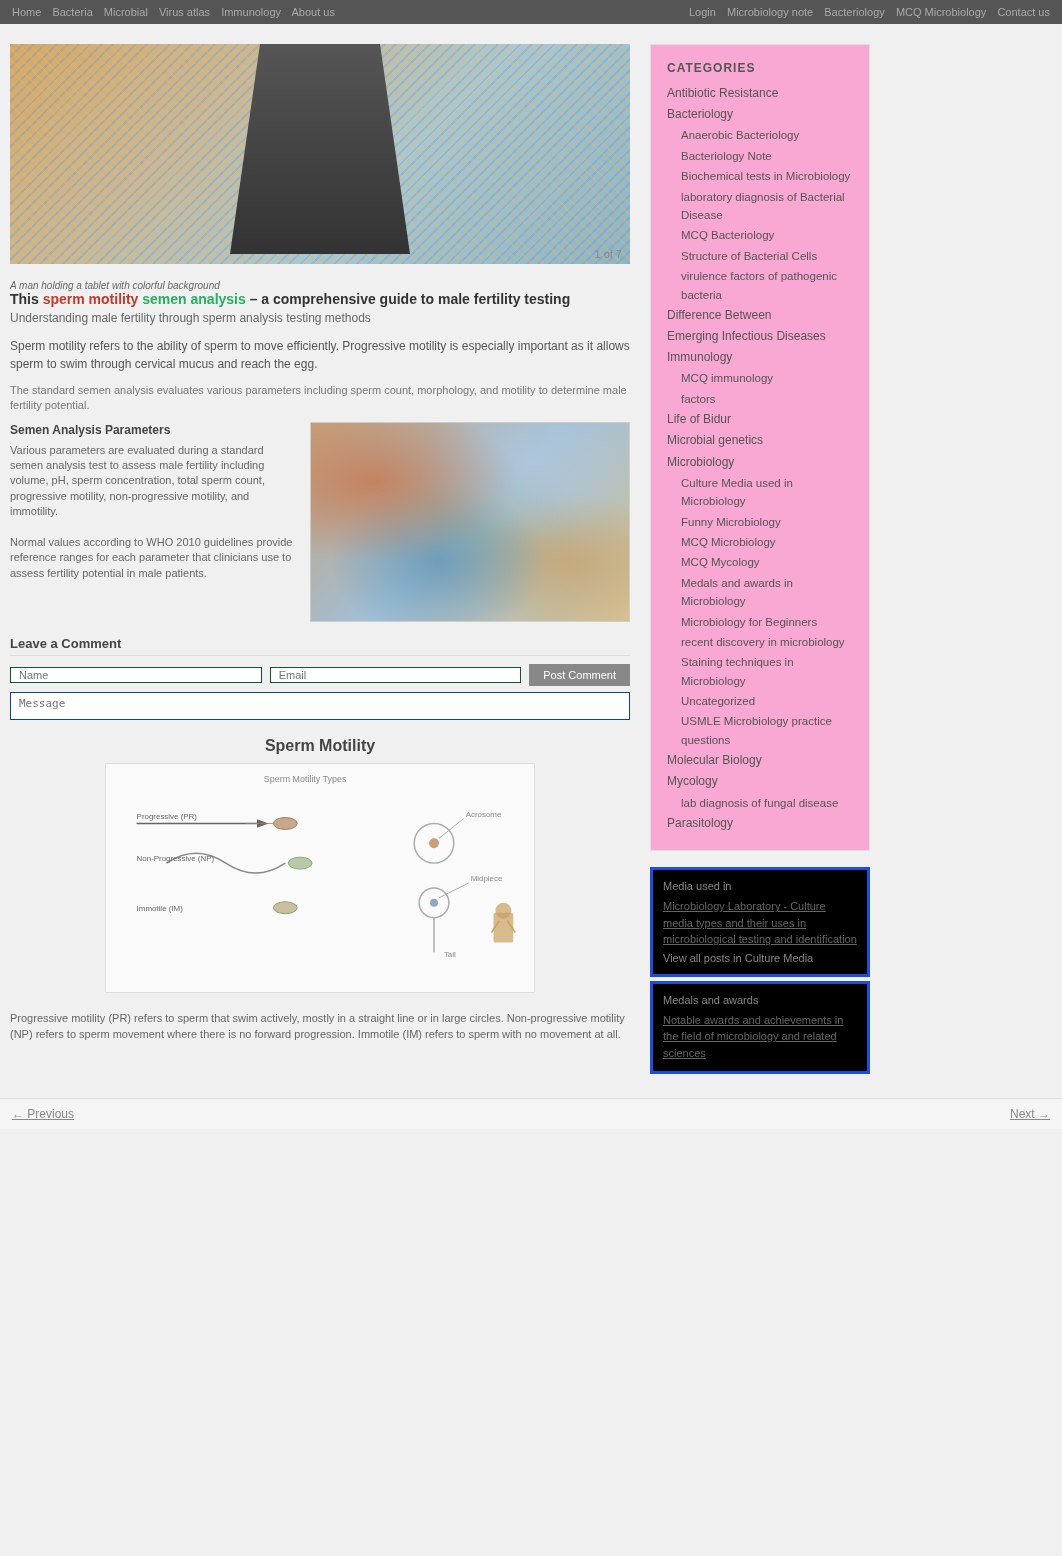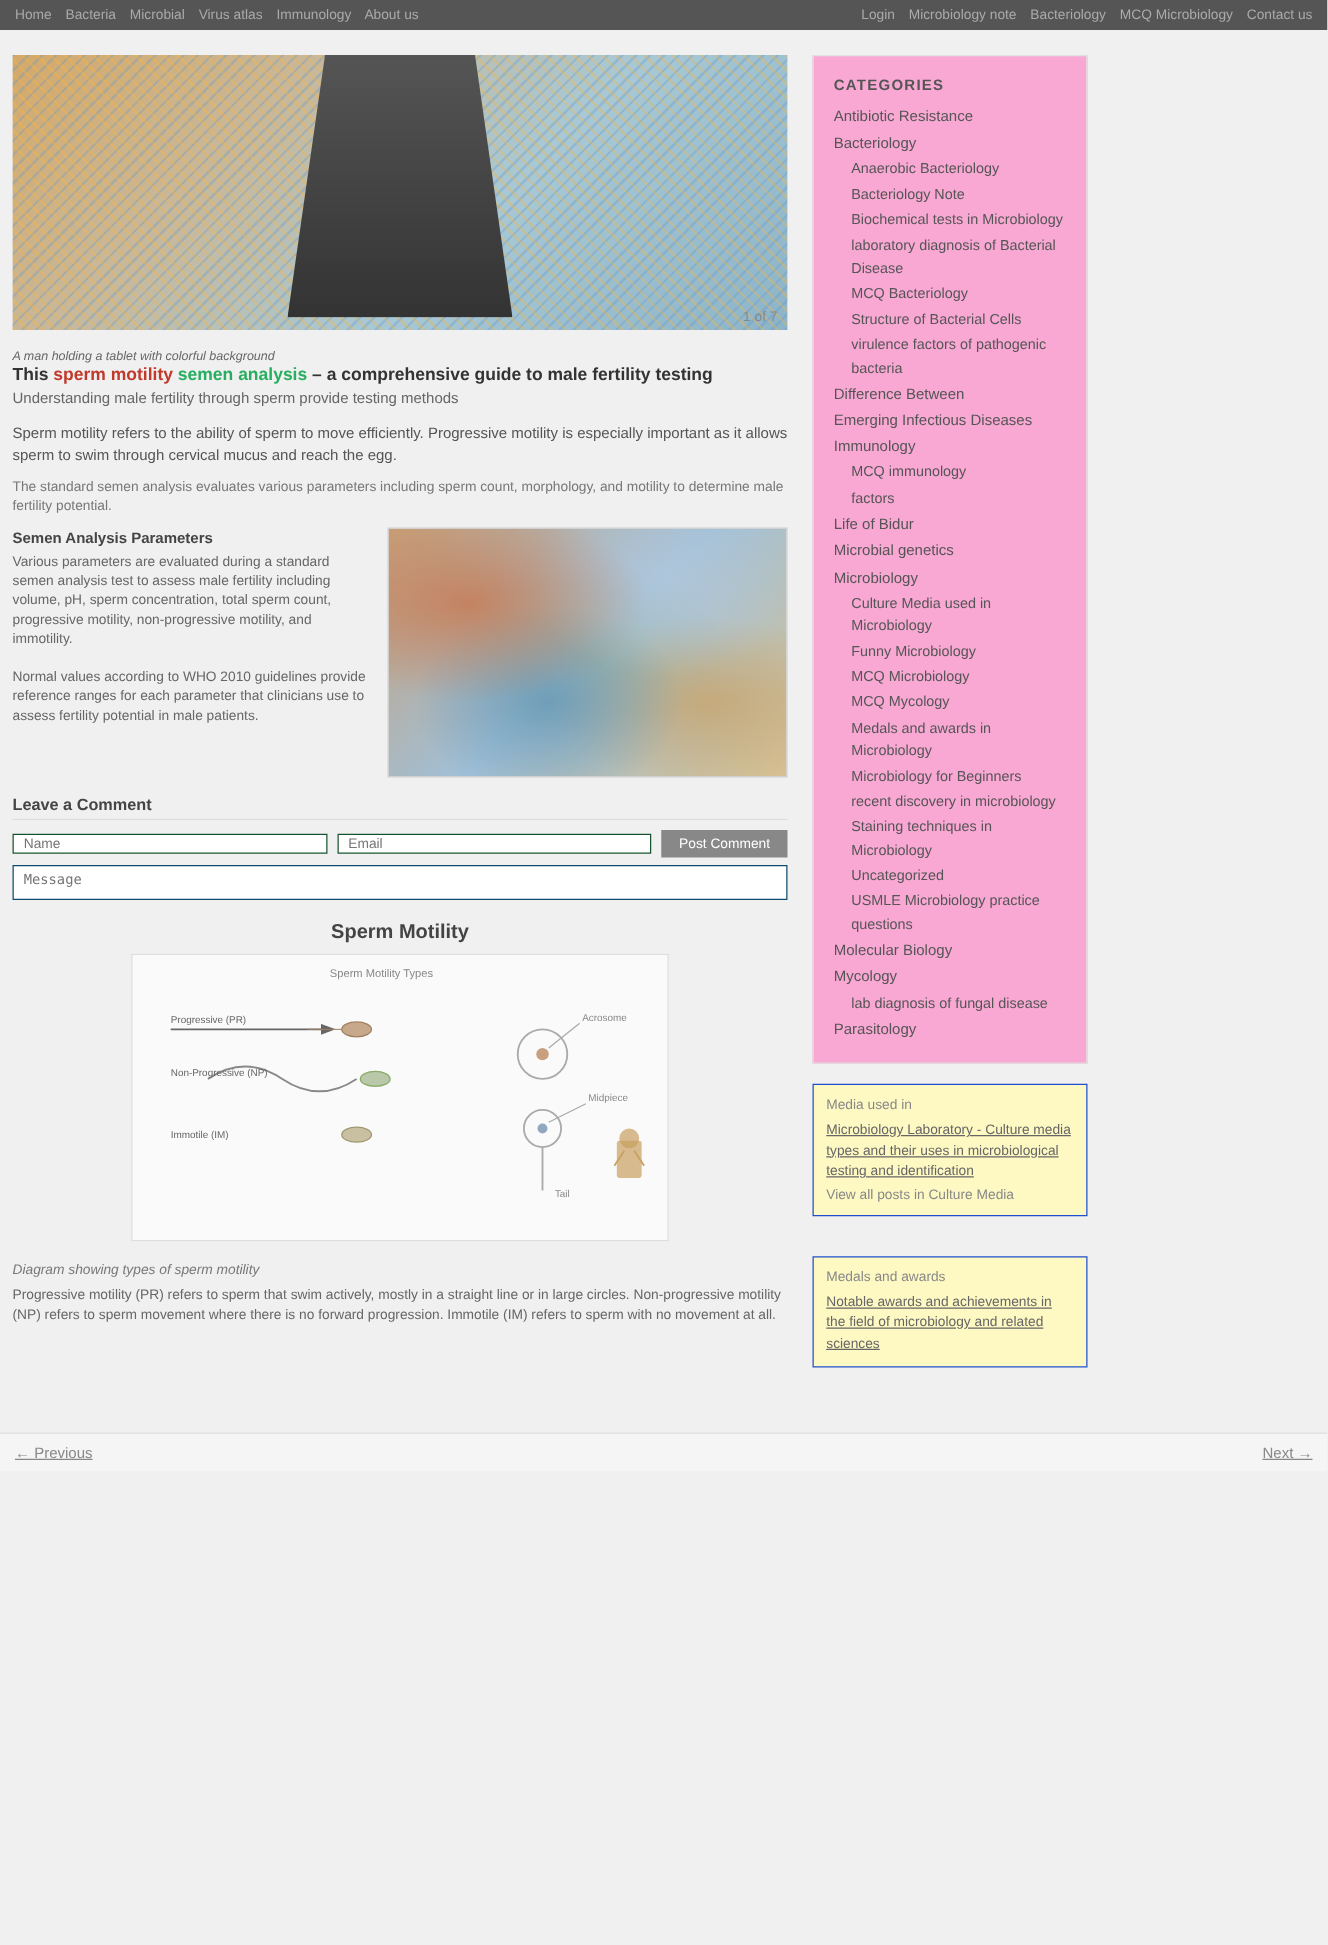--- a/index.html
+++ b/index.html
@@ -258,24 +258,24 @@
       color: #555;
       text-decoration: none;
       padding: 1px 0;
       font-size: 12px;
       line-height: 1.6;
     }
     .cat-item.sub1 { padding-left: 14px; font-size: 11.5px; }
 
     
     .media-used-section {
-      background: #fef9c3;
-      border: 1px solid #1d4ed8;
+      background: #000000;
+      border: 3px solid #1d4ed8;
       padding: 10px;
-      margin-bottom: 32px;
+      margin-bottom: 4px;
     }
     .media-used-title {
       font-size: 11px;
       color: #888;
       margin-bottom: 6px;
     }
     .media-used-desc {
       font-size: 11px;
       color: #666;
       line-height: 1.5;
@@ -317,21 +317,21 @@
       <div class="hero-bg-text"></div>
       <div class="hero-person"></div>
       <span class="hero-page-num">1 of 7</span>
     </div>
     <p class="hero-caption">A man holding a tablet with colorful background</p>
 
     <div class="article-header">
       <div class="article-title">
         <span>This </span><span class="highlight-red">sperm motility</span> <span class="highlight-green">semen analysis</span><span> – a comprehensive guide to male fertility testing</span>
       </div>
-      <div class="article-subtitle">Understanding male fertility through sperm provide testing methods</div>
+      <div class="article-subtitle">Understanding male fertility through sperm analysis testing methods</div>
     </div>
 
     <div class="text-block">Sperm motility refers to the ability of sperm to move efficiently. Progressive motility is especially important as it allows sperm to swim through cervical mucus and reach the egg.</div>
 
     <div class="text-block-small">The standard semen analysis evaluates various parameters including sperm count, morphology, and motility to determine male fertility potential.</div>
 
     <div class="mid-section">
       <div class="mid-text">
         <div class="mid-text-title">Semen Analysis Parameters</div>
         <div>Various parameters are evaluated during a standard semen analysis test to assess male fertility including volume, pH, sperm concentration, total sperm count, progressive motility, non-progressive motility, and immotility.</div>
@@ -391,21 +391,20 @@
 
           <defs>
             <marker id="arrow" markerWidth="8" markerHeight="8" refX="6" refY="3" orient="auto">
               <path d="M0,0 L0,6 L8,3 z" fill="#666"></path>
             </marker>
           </defs>
         </svg>
       </div>
     </div>
 
-    <p class="post-caption">Diagram showing types of sperm motility</p>
     <p class="post-text-bottom">Progressive motility (PR) refers to sperm that swim actively, mostly in a straight line or in large circles. Non-progressive motility (NP) refers to sperm movement where there is no forward progression. Immotile (IM) refers to sperm with no movement at all.</p>
 
   </div>
 
   <div class="sidebar">
 
     <div class="sidebar-section">
       <div class="sidebar-categories-title">CATEGORIES</div>
 
       <a class="cat-item">Antibiotic Resistance</a>

